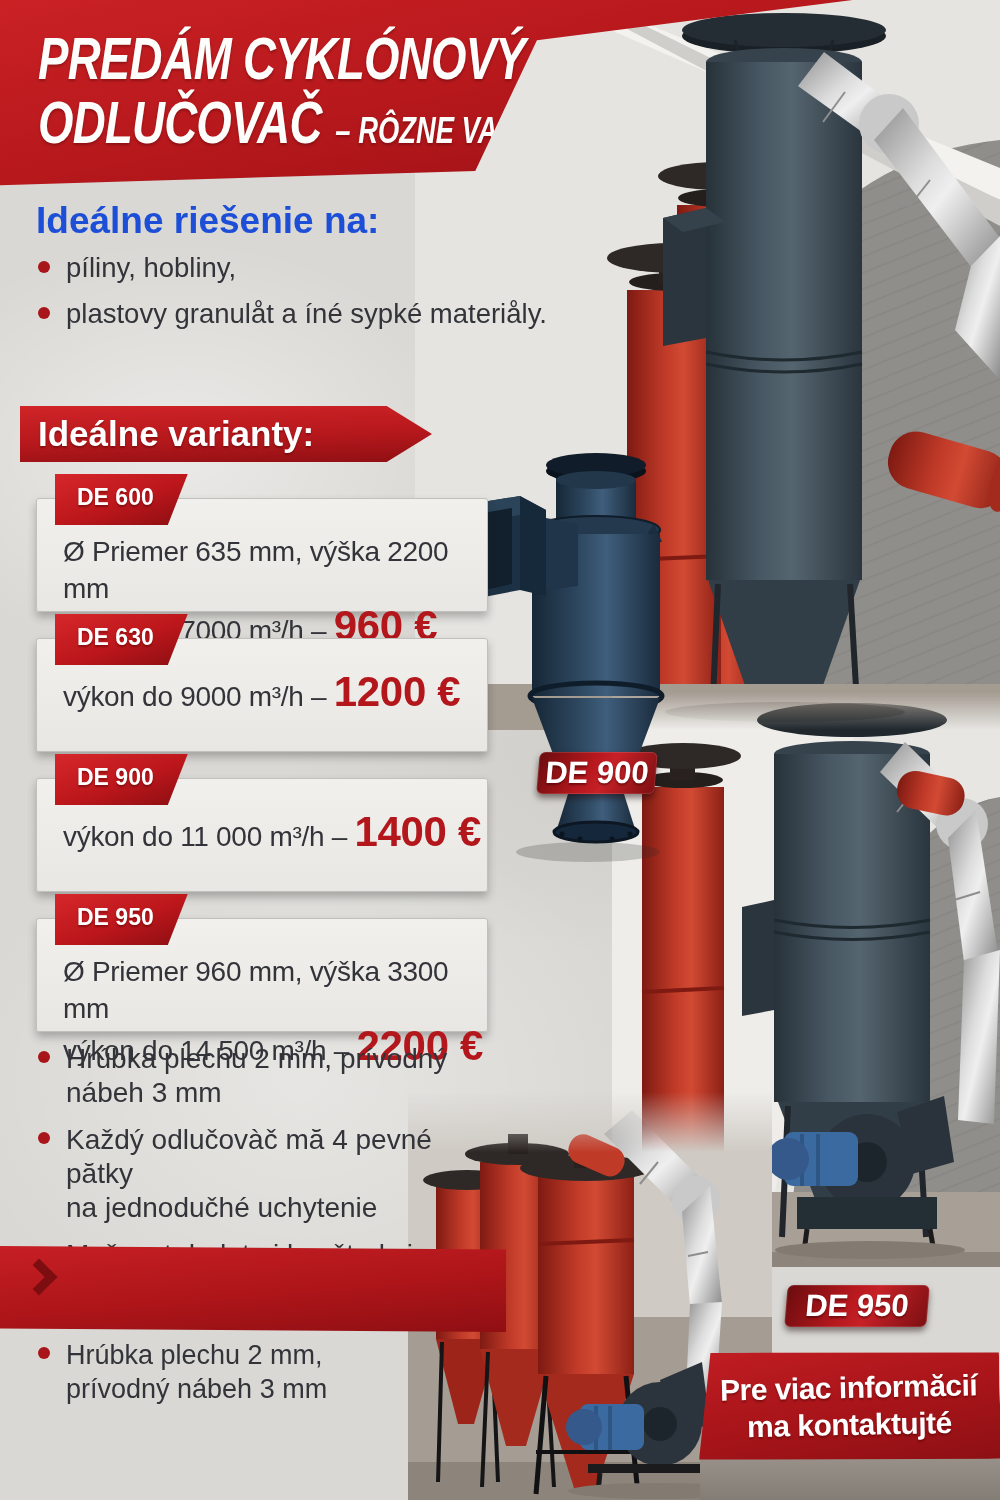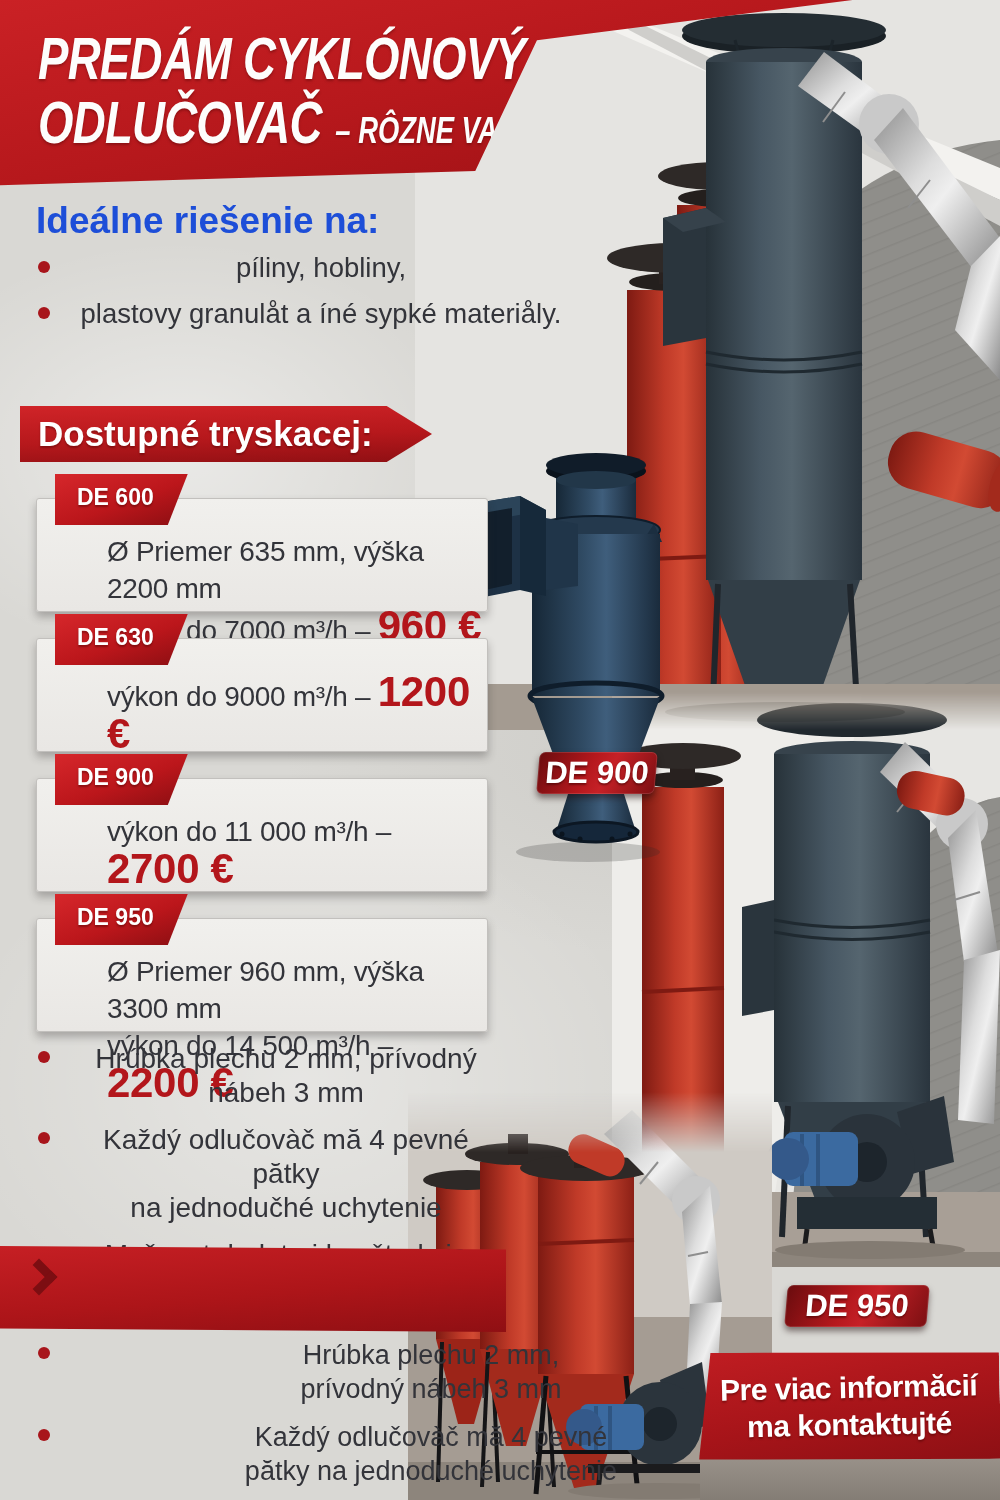--- a/index.html
+++ b/index.html
@@ -31,21 +31,21 @@
   }
   .hdr-line{position:absolute;left:38px;color:#fdfdfc;font-weight:bold;white-space:nowrap;
     transform:scaleX(.76);transform-origin:0 50%;letter-spacing:-1px;
     text-shadow:0 2px 3px rgba(60,0,0,.35);}
   .hdr-line1{top:24px;font-size:60px;}
   .hdr-line2{top:88px;font-size:60px;display:flex;align-items:baseline;gap:18px;}
   .hdr-suffix{font-size:36px;letter-spacing:0;}
   
   .intro-heading{left:36px;top:200px;z-index:3;font-size:37px;font-weight:bold;color:#1d4ed8;}
   ul.blist{list-style:none;margin:0;padding:0;z-index:3;}
-  ul.blist li{position:relative;padding-left:30px;color:#33343a;white-space:pre-line;text-align:center;}
+  ul.blist li{position:relative;padding-left:30px;color:#33343a;white-space:pre-line;}
   ul.blist li::before{content:"";position:absolute;left:2px;top:9px;width:12px;height:12px;border-radius:50%;background:#a8151b;}
   #intro-list{left:36px;top:252px;width:540px;font-size:27.5px;}
   #intro-list li{margin-bottom:14px;line-height:32px;}
   
   .variants-banner{
     left:20px;top:406px;width:412px;height:56px;z-index:4;
     background:linear-gradient(178deg,#d02428 0%,#b6181c 55%,#8f0f13 100%);
     clip-path:polygon(0 0,89% 0,100% 50%,89% 100%,0 100%);
     display:flex;align-items:center;
     filter:drop-shadow(0 4px 4px rgba(40,10,10,.4));
@@ -61,21 +61,21 @@
   #card-0{top:498px;} #card-1{top:638px;} #card-2{top:778px;} #card-3{top:918px;}
   .card-label{
     position:absolute;top:-25px;left:18px;
     padding:3px 34px 8px 22px;
     background:linear-gradient(160deg,#d6272b 0%,#bb161b 55%,#8a0e12 100%);
     clip-path:polygon(0 0,100% 0,85% 100%,0 100%);
     color:#fff;font-weight:bold;font-size:23px;line-height:40px;
     text-shadow:0 2px 2px rgba(70,0,0,.45);
     filter:drop-shadow(2px 3px 3px rgba(40,10,10,.45));
   }
-  .card-body{padding:34px 0 0 26px;font-size:28px;line-height:37px;color:#33343a;letter-spacing:-.3px;margin-left:44px;}
+  .card-body{padding:34px 0 0 26px;font-size:28px;line-height:37px;color:#33343a;letter-spacing:-.3px;}
   .price{font-size:42px;font-weight:bold;color:#b3161b;}
   
   #features-list{left:36px;top:1042px;width:470px;font-size:28px;}
   #features-list li{margin-bottom:13px;line-height:34px;}
   
   .shipping-banner{
     left:0;top:1246px;width:506px;height:86px;z-index:4;
     background:linear-gradient(175deg,#c61f24 0%,#ad1519 55%,#8f0f13 100%);
     clip-path:polygon(0 0,100% 4%,100% 100%,0 96%);
     box-shadow:0 4px 6px rgba(40,10,10,.35);
@@ -380,40 +380,40 @@
   </div>
 </header>
 
 <h2 class="abs intro-heading" style="margin:0;">Ideálne riešenie na:</h2>
 <ul id="intro-list" class="abs blist">
   <li>píliny, hobliny,</li>
   <li>plastovy granulåt a íné sypké materiåly.</li>
 </ul>
 
 <div class="abs variants-banner">
-  <span>Dostupné tryskacej:</span>
+  <span>Ideálne varianty:</span>
 </div>
 
 <div id="card-0" class="card">
   <div class="card-label">DE 600</div>
   <div class="card-body">
     <div>Ø Priemer 635 mm, výška 2200 mm</div>
     <div><span>výkon do 7000 m³/h – </span><span class="price">960 €</span></div>
   </div>
 </div>
 <div id="card-1" class="card">
   <div class="card-label">DE 630</div>
   <div class="card-body">
     <div><span>výkon do 9000 m³/h – </span><span class="price">1200 €</span></div>
   </div>
 </div>
 <div id="card-2" class="card">
   <div class="card-label">DE 900</div>
   <div class="card-body">
-    <div><span>výkon do 11 000 m³/h – </span><span class="price">2700 €</span></div>
+    <div><span>výkon do 11 000 m³/h – </span><span class="price">1400 €</span></div>
   </div>
 </div>
 <div id="card-3" class="card">
   <div class="card-label">DE 950</div>
   <div class="card-body">
     <div>Ø Priemer 960 mm, výška 3300 mm</div>
     <div><span>výkon do 14 500 m³/h – </span><span class="price">2200 €</span></div>
   </div>
 </div>
 
@@ -425,22 +425,20 @@
 na kontajner alebo big bag</li>
 </ul>
 
 <div class="abs shipping-banner">
   <span class="chevron"></span>
 </div>
 
 <ul id="bottom-list" class="abs blist">
   <li>Hrúbka plechu 2 mm,
 prívodný nábeh 3 mm</li>
-  <li>Každý odlučovàč mă 4 pevné
-pătky na jednoduché uchytenie</li>
 
 </ul>
 
 <div id="tag-de900" class="photo-tag">DE 900</div>
 <div id="tag-de950" class="photo-tag">DE 950</div>
 
 <div class="abs contact-banner">
   <div>Pre viac informăcií</div>
   <div>ma kontaktujté</div>
 </div>

